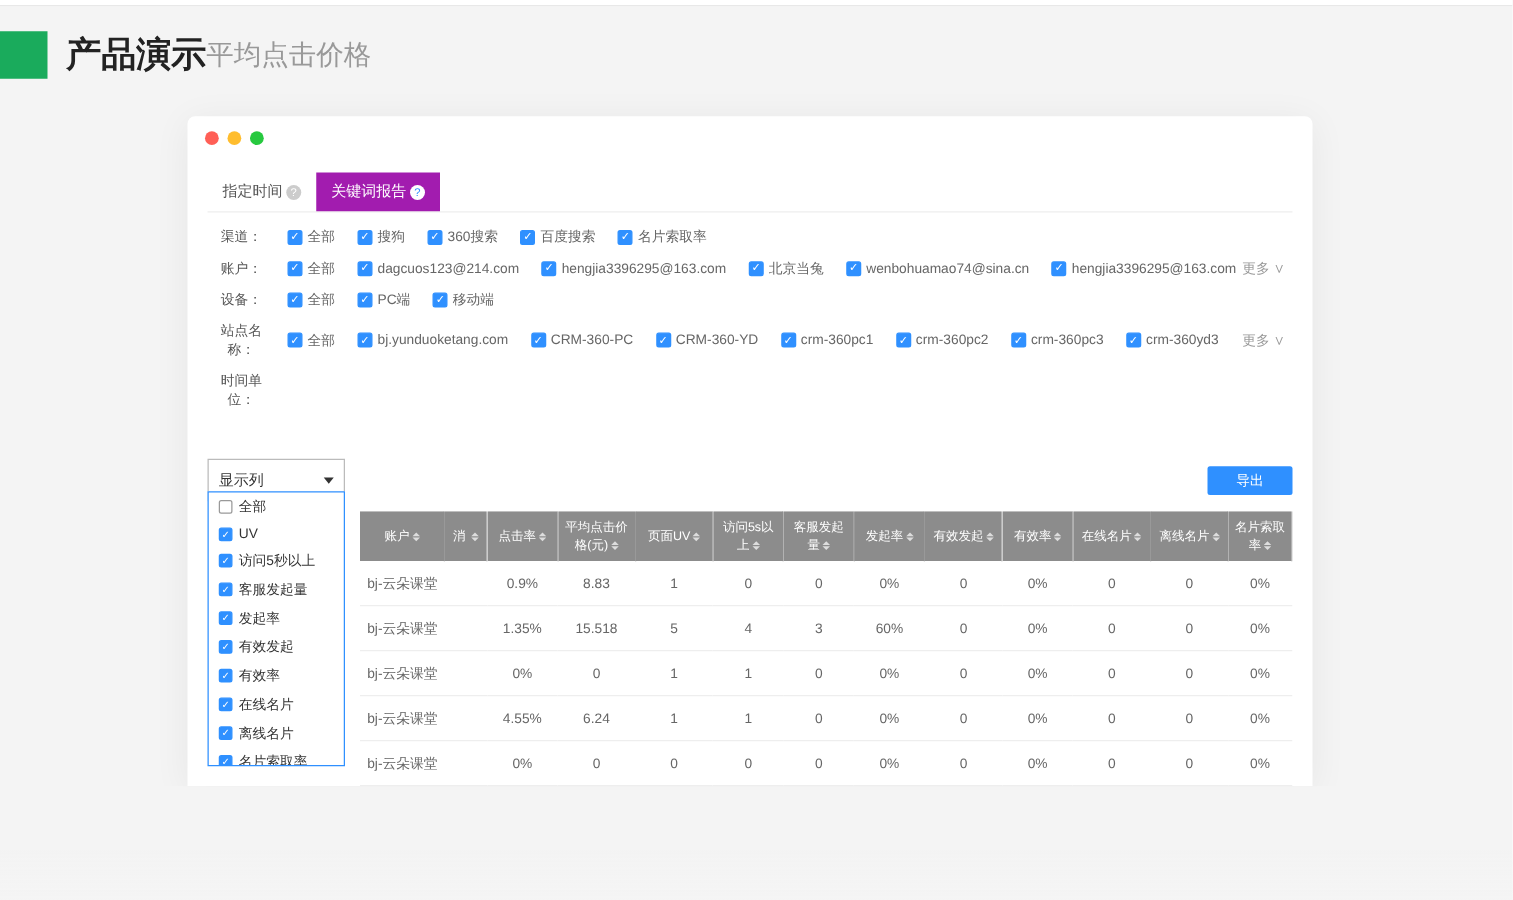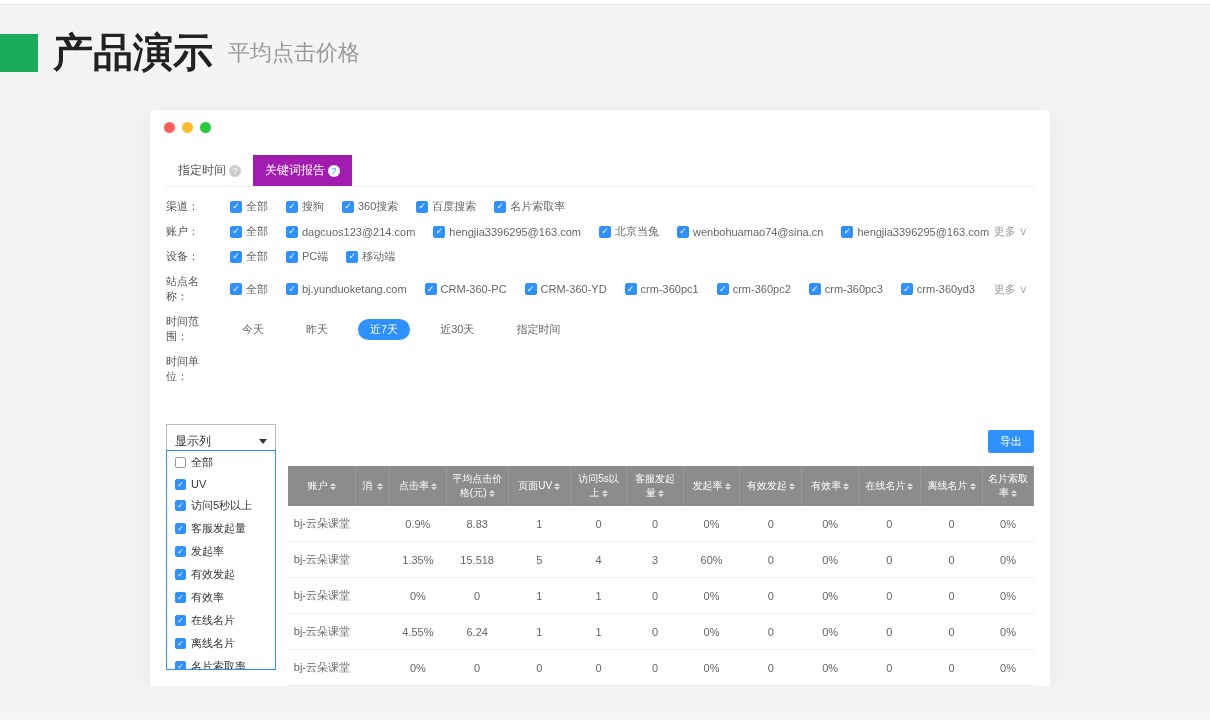--- a/index.html
+++ b/index.html
@@ -1,47 +1,47 @@
 <!DOCTYPE html>
 <html><head>
 <meta charset="utf-8">
 <style>
   * { box-sizing: border-box; margin: 0; padding: 0; }
   body { font-family: "Microsoft YaHei", "PingFang SC", Arial, sans-serif; background: #f4f4f4; color: #333; font-size: 12px; }
   .topbar { background: #fff; border-bottom: 1px solid #e8e8e8; height: 5px; }
   .title-row { display: flex; align-items: center; padding: 20px 0 30px 0; }
   .title-block { width: 38px; height: 38px; background: #1aab5c; margin-right: 15px; }
-  .title-main { font-size: 40px; font-weight: bold; color: #222; margin-right: 15px; }
+  .title-main { font-size: 28px; font-weight: bold; color: #222; }
   .title-sub { font-size: 22px; color: #999; }
   .window { background: #fff; margin: 0 auto 0 150px; width: 900px; border-radius: 6px 6px 0 0; padding: 0; box-shadow: 0 4px 30px rgba(0,0,0,.06); overflow: hidden; }
   .window-top { padding: 12px 14px; display: flex; gap: 7px; }
   .dot { width: 11px; height: 11px; border-radius: 50%; }
   .dot.red { background: #ff5f56; }
   .dot.yellow { background: #ffbd2e; }
   .dot.green { background: #27c93f; }
   .content { padding: 10px 16px 0 16px; }
   .tabs { display: flex; border-bottom: 1px solid #eee; }
   .tab { padding: 7px 12px; font-size: 12px; color: #555; cursor: pointer; display: flex; align-items: center; gap:3px;}
   .tab.active { background: #a21caf; color: #fff; }
   .help { display:inline-flex; width:12px; height:12px; border-radius:50%; background:#ccc; color:#fff; align-items:center; justify-content:center; font-size:9px; }
   .tab.active .help { background:#fff; color:#2f90ff; }
   .filters { padding: 12px 0 6px 0; }
   .frow { display: flex; align-items: center; margin-bottom: 10px; font-size: 11px; color:#555;}
-  .flabel { width: 64px; text-align: left; padding-right: 10px; color:#555;}
+  .flabel { width: 64px; text-align: center; padding-right: 10px; color:#555;}
   .fitems { display: flex; flex-wrap: wrap; gap: 18px; align-items: center; flex:1;}
   .chk { display: inline-flex; align-items: center; gap: 4px; color:#666; font-size:11px; cursor:pointer;}
   .chkbox { width: 12px; height: 12px; border: 1px solid #2f90ff; background:#2f90ff; border-radius:2px; display:inline-flex; align-items:center; justify-content:center;}
   .chkbox::after { content:'✓'; color:#fff; font-size:9px; line-height:1;}
   .more { color:#999; font-size:11px; margin-left:auto; padding-right:6px; cursor:pointer;}
   .pill { padding: 3px 12px; border-radius: 12px; font-size:11px; color:#666; cursor:pointer;}
   .pill.active { background:#2f90ff; color:#fff;}
   .toolbar { display:flex; justify-content:space-between; align-items:center; margin: 24px 0 8px 0; position:relative;}
   .select { width:110px; height:26px; border:1px solid #bbb; background:#fff; display:flex; align-items:center; justify-content:space-between; padding:16px 8px; font-size:12px; cursor:pointer;}
   .caret { width:0; height:0; border-left:4px solid transparent; border-right:4px solid transparent; border-top:5px solid #333;}
-  .export { background:#2f90ff; color:#fff; padding:4px 12px; font-size:11px; border-radius:2px; cursor:pointer;font-family:Liberation Serif, serif;}
+  .export { background:#2f90ff; color:#fff; padding:4px 23px; font-size:11px; border-radius:2px; cursor:pointer;font-family:Liberation Serif, serif;}
   .dropdown { position:absolute; top:26px; left:0; width:110px; background:#fff; border:1px solid #2f90ff; font-size:11px; z-index:10; max-height:220px; overflow:hidden;}
   .dditem { padding:4px 8px; display:flex; align-items:center; gap:5px; cursor:pointer;}
   .dditem .cb { width:11px; height:11px; border:1px solid #999; background:#fff; display:inline-flex; align-items:center; justify-content:center; border-radius:2px;}
   .dditem .cb.on { background:#2f90ff; border-color:#2f90ff;}
   .dditem .cb.on::after { content:'✓'; color:#fff; font-size:8px;}
   .tbl-wrap { overflow-x:hidden; margin-left:122px;}
   table { border-collapse:collapse; width:100%; font-size:11px; table-layout:fixed;}
   th { background:#8c8c8c; color:#fff; padding:6px 4px; font-weight:normal; font-size:10px; border-right:1px solid #999; position:relative;}
   td { padding:10px 4px; text-align:center; color:#666; border-bottom:1px solid #eee; white-space:nowrap; overflow:hidden; text-overflow:ellipsis;}
   .sort { display:inline-flex; flex-direction:column; margin-left:2px; vertical-align:middle;}
@@ -183,30 +183,20 @@
               <span>crm-360pc3</span>
             </span>
             <span class="chk">
               <span class="chkbox"></span>
               <span>crm-360yd3</span>
             </span>
           </div>
         <div class="more">更多 ∨</div>
       </div>
       <div class="frow">
-        <div class="flabel">时间范围：</div>
-        <div class="fitems" id="ranges">
-            <span class="pill">今天</span>
-            <span class="pill">昨天</span>
-            <span class="pill active">近7天</span>
-            <span class="pill">近30天</span>
-            <span class="pill">指定时间</span>
-          </div>
-      </div>
-      <div class="frow">
         <div class="flabel">时间单位：</div>
       </div>
     </div>
 
     <div class="toolbar">
       <div style="position:relative">
         <div class="select">
           <span>显示列</span>
           <span class="caret"></span>
         </div>

